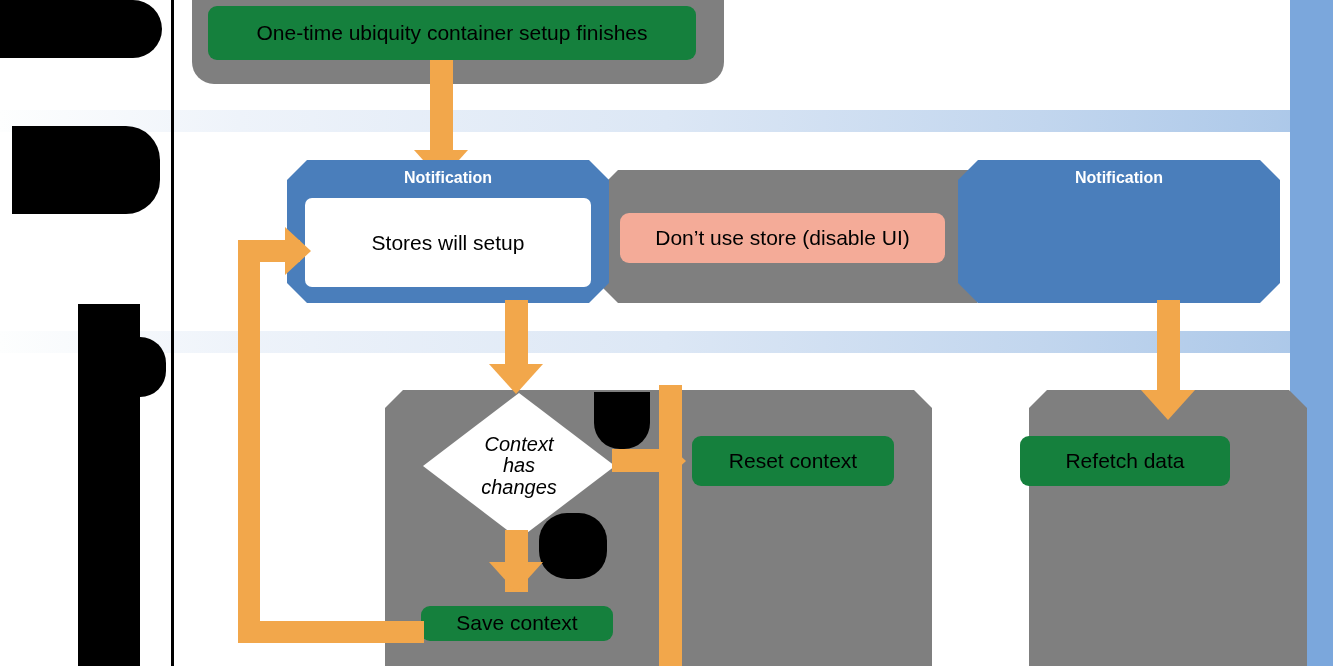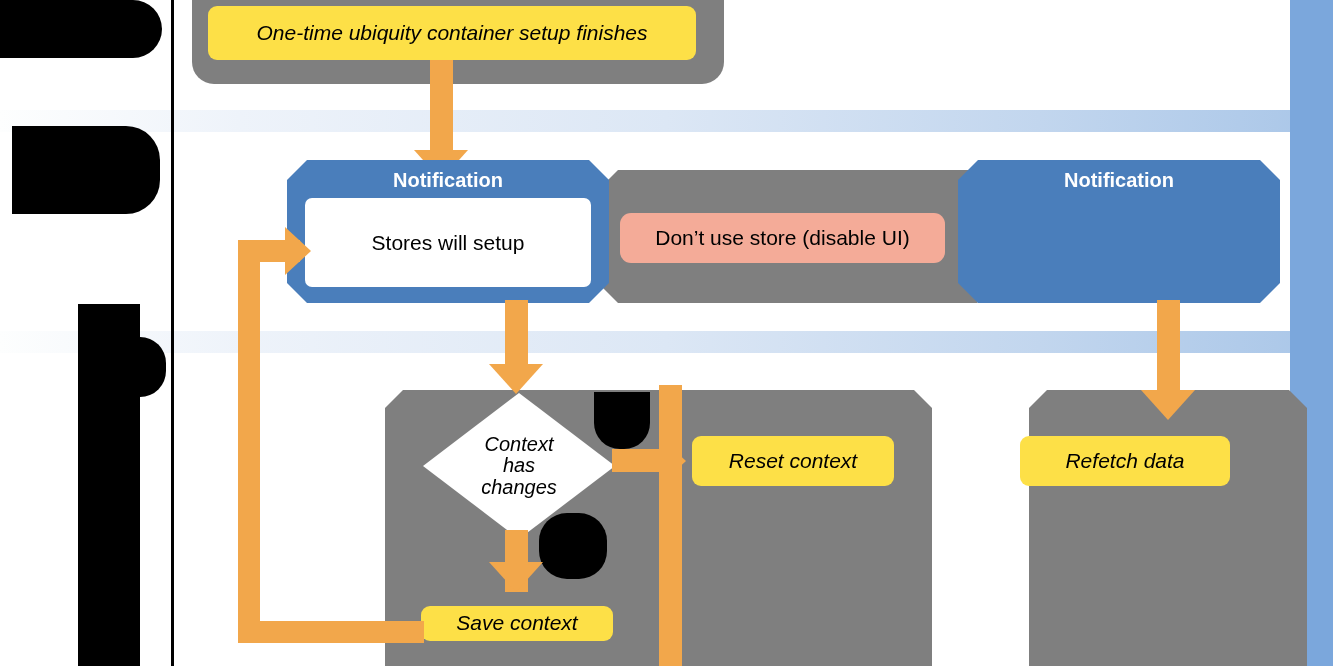--- a/index.html
+++ b/index.html
@@ -23,33 +23,33 @@
                       100% calc(100% - 18px),calc(100% - 18px) 100%,
                       18px 100%,0 calc(100% - 18px));
   }
 
   
   .node{
     display:flex;align-items:center;justify-content:center;
     text-align:center;color:#000;font-size:21px;line-height:1.15;
     border-radius:9px;box-sizing:border-box;padding:4px 10px;
   }
-  .node-green{background:#fde047;font-style:italic;}
-  .node-pink{background:#f4ab98;border-radius:11px;}
+  .node-green{background:#15803d;}
+  .node-pink{background:#f4ab98;}
 
   
   .notif{
     background:#4a7ebb;
     clip-path:polygon(0 20px,20px 0,calc(100% - 20px) 0,100% 20px,
                       100% calc(100% - 20px),calc(100% - 20px) 100%,
                       20px 100%,0 calc(100% - 20px));
   }
   .notif-title{
     position:absolute;left:0;right:0;top:9px;text-align:center;
-    color:#ffffff;font-size:20px;font-weight:bold;
+    color:#ffffff;font-size:16px;font-weight:bold;
   }
   .notif-body{
     position:absolute;left:18px;right:18px;top:38px;bottom:16px;
     background:#ffffff;border-radius:7px;
     display:flex;align-items:center;justify-content:center;
     color:#000;font-size:21px;
   }
 
   
   .diamond{

